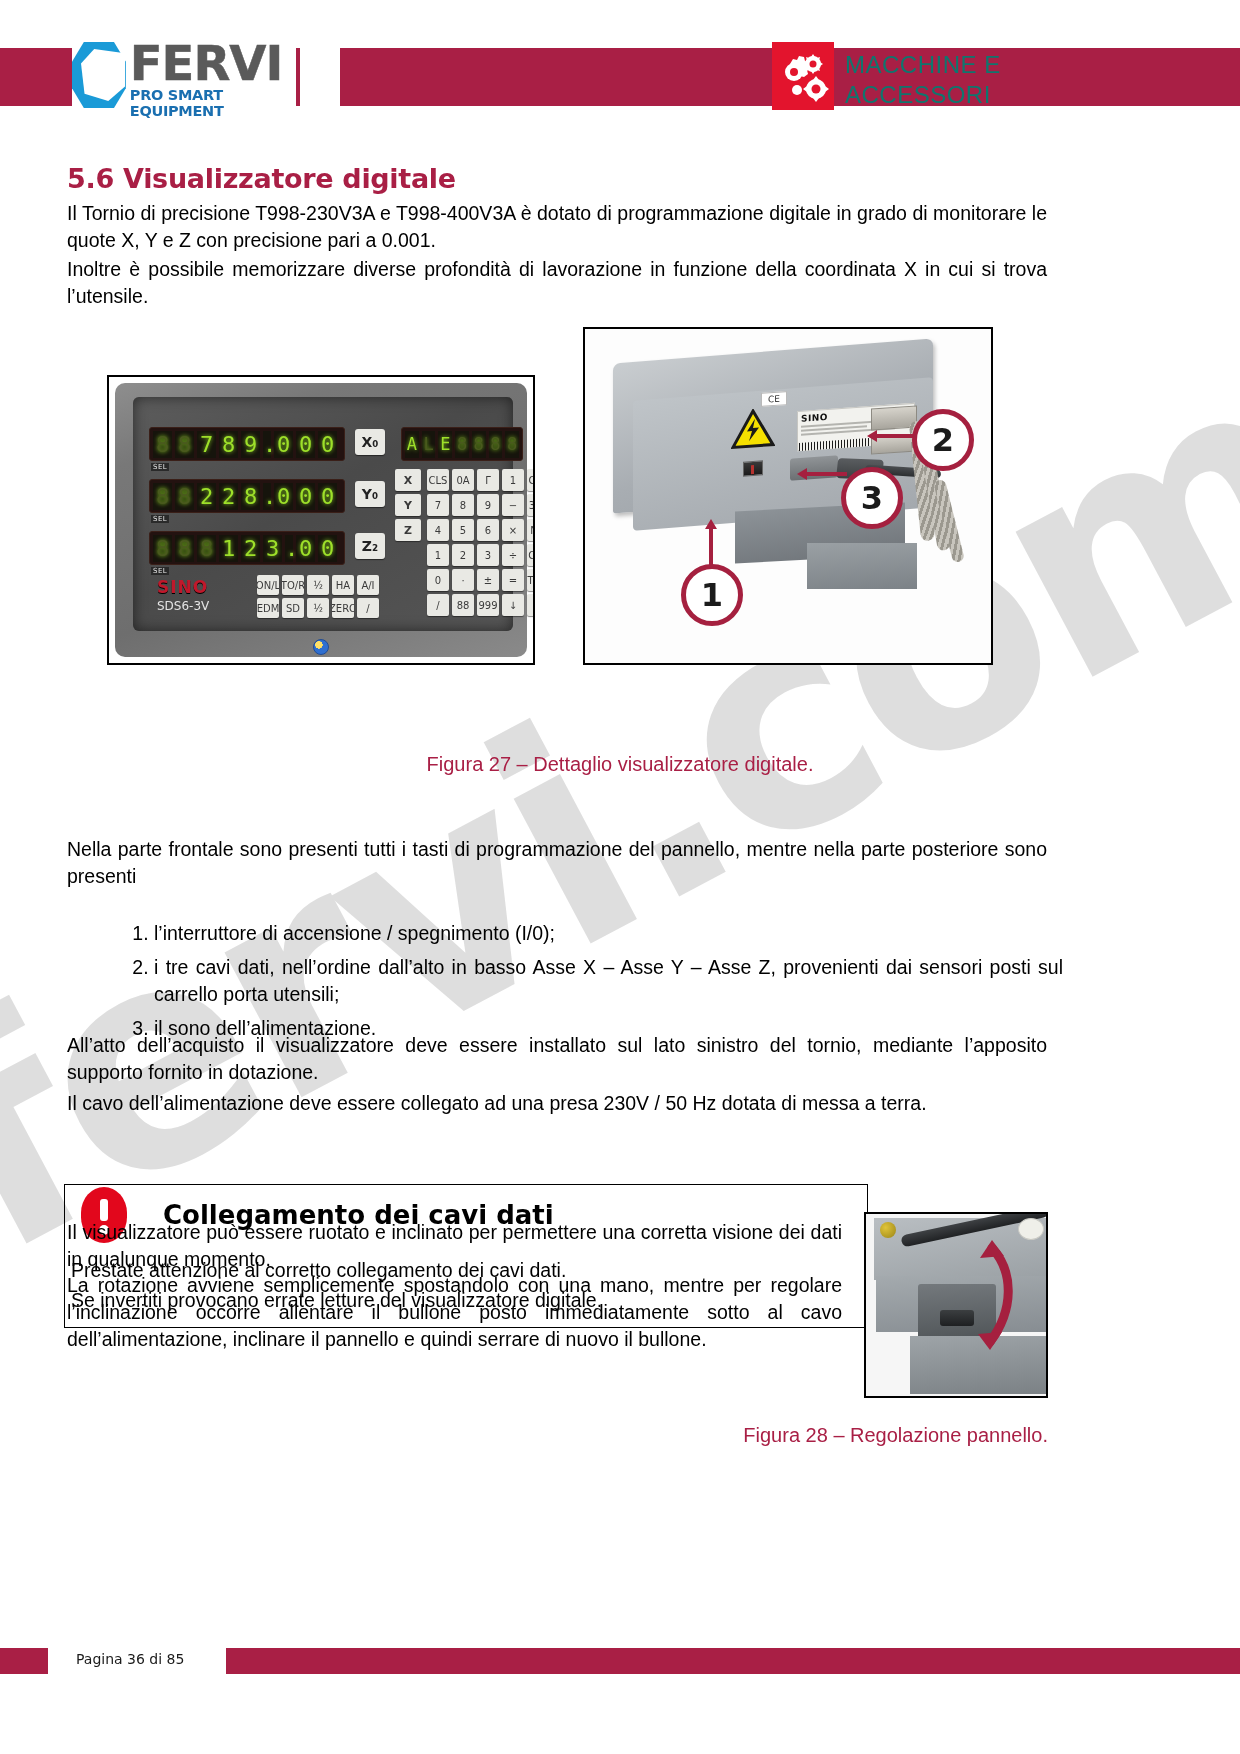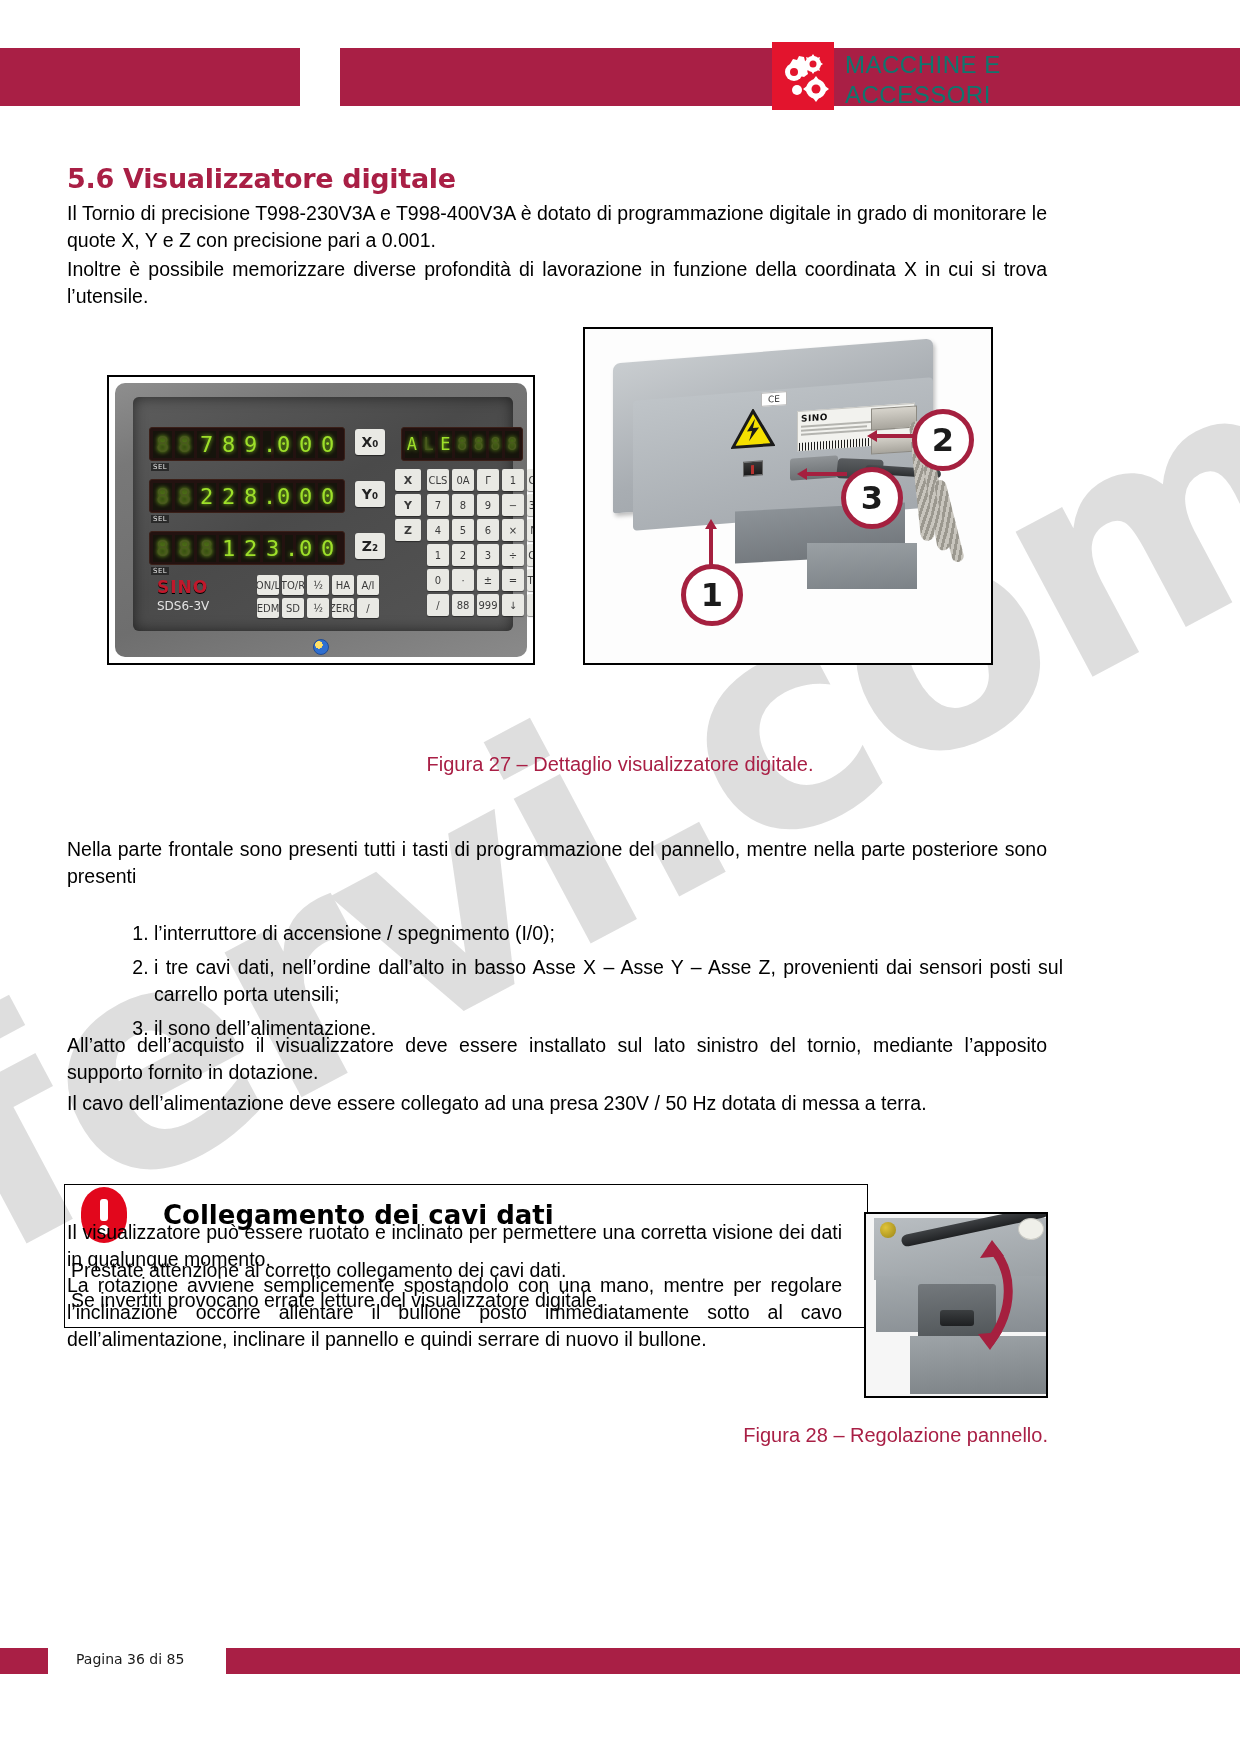--- a/index.html
+++ b/index.html
@@ -370,20 +370,30 @@
 
 <div class="watermark">
   <span>fervi.com</span>
 </div>
 
 <div class="header">
   <div class="hdr-bar-left"></div>
   <div class="hdr-bar-mid"></div>
   <div class="hdr-bar-right"></div>
 
+  <div class="logo-box">
+    <div class="logo-hex">
+      <div class="outer"></div>
+        <div class="inner"></div>
+    </div>
+    <div class="logo-text">
+      <div class="logo-word">FERVI</div>
+      <div class="logo-tag">PRO SMART EQUIPMENT</div>
+    </div>
+  </div>
 
   <div class="gear-badge">
     <svg width="62" height="68" viewBox="0 0 62 68">
       <g fill="#ffffff">
         <path d="M18 22 l3-5 4 1 2-4 5 1 1 4 5 1 1 5-4 3 1 4-4 3-4-1-3 4-5-1-1-4-5-1z"></path>
         <circle cx="22" cy="30" r="9"></circle>
           <circle cx="22" cy="30" r="4" fill="#e3142d"></circle>
         <circle cx="41" cy="22" r="8"></circle>
           <circle cx="41" cy="22" r="3.5" fill="#e3142d"></circle>
         <path d="M41 12 l2 3h-4z M41 32 l2-3h-4z M31 22 l3 2v-4z M51 22 l-3 2v-4z M34 15 l3 1-2 2z M48 15 l-3 1 2 2z M34 29 l3-1-2-2z M48 29 l-3-1 2-2z"></path>

